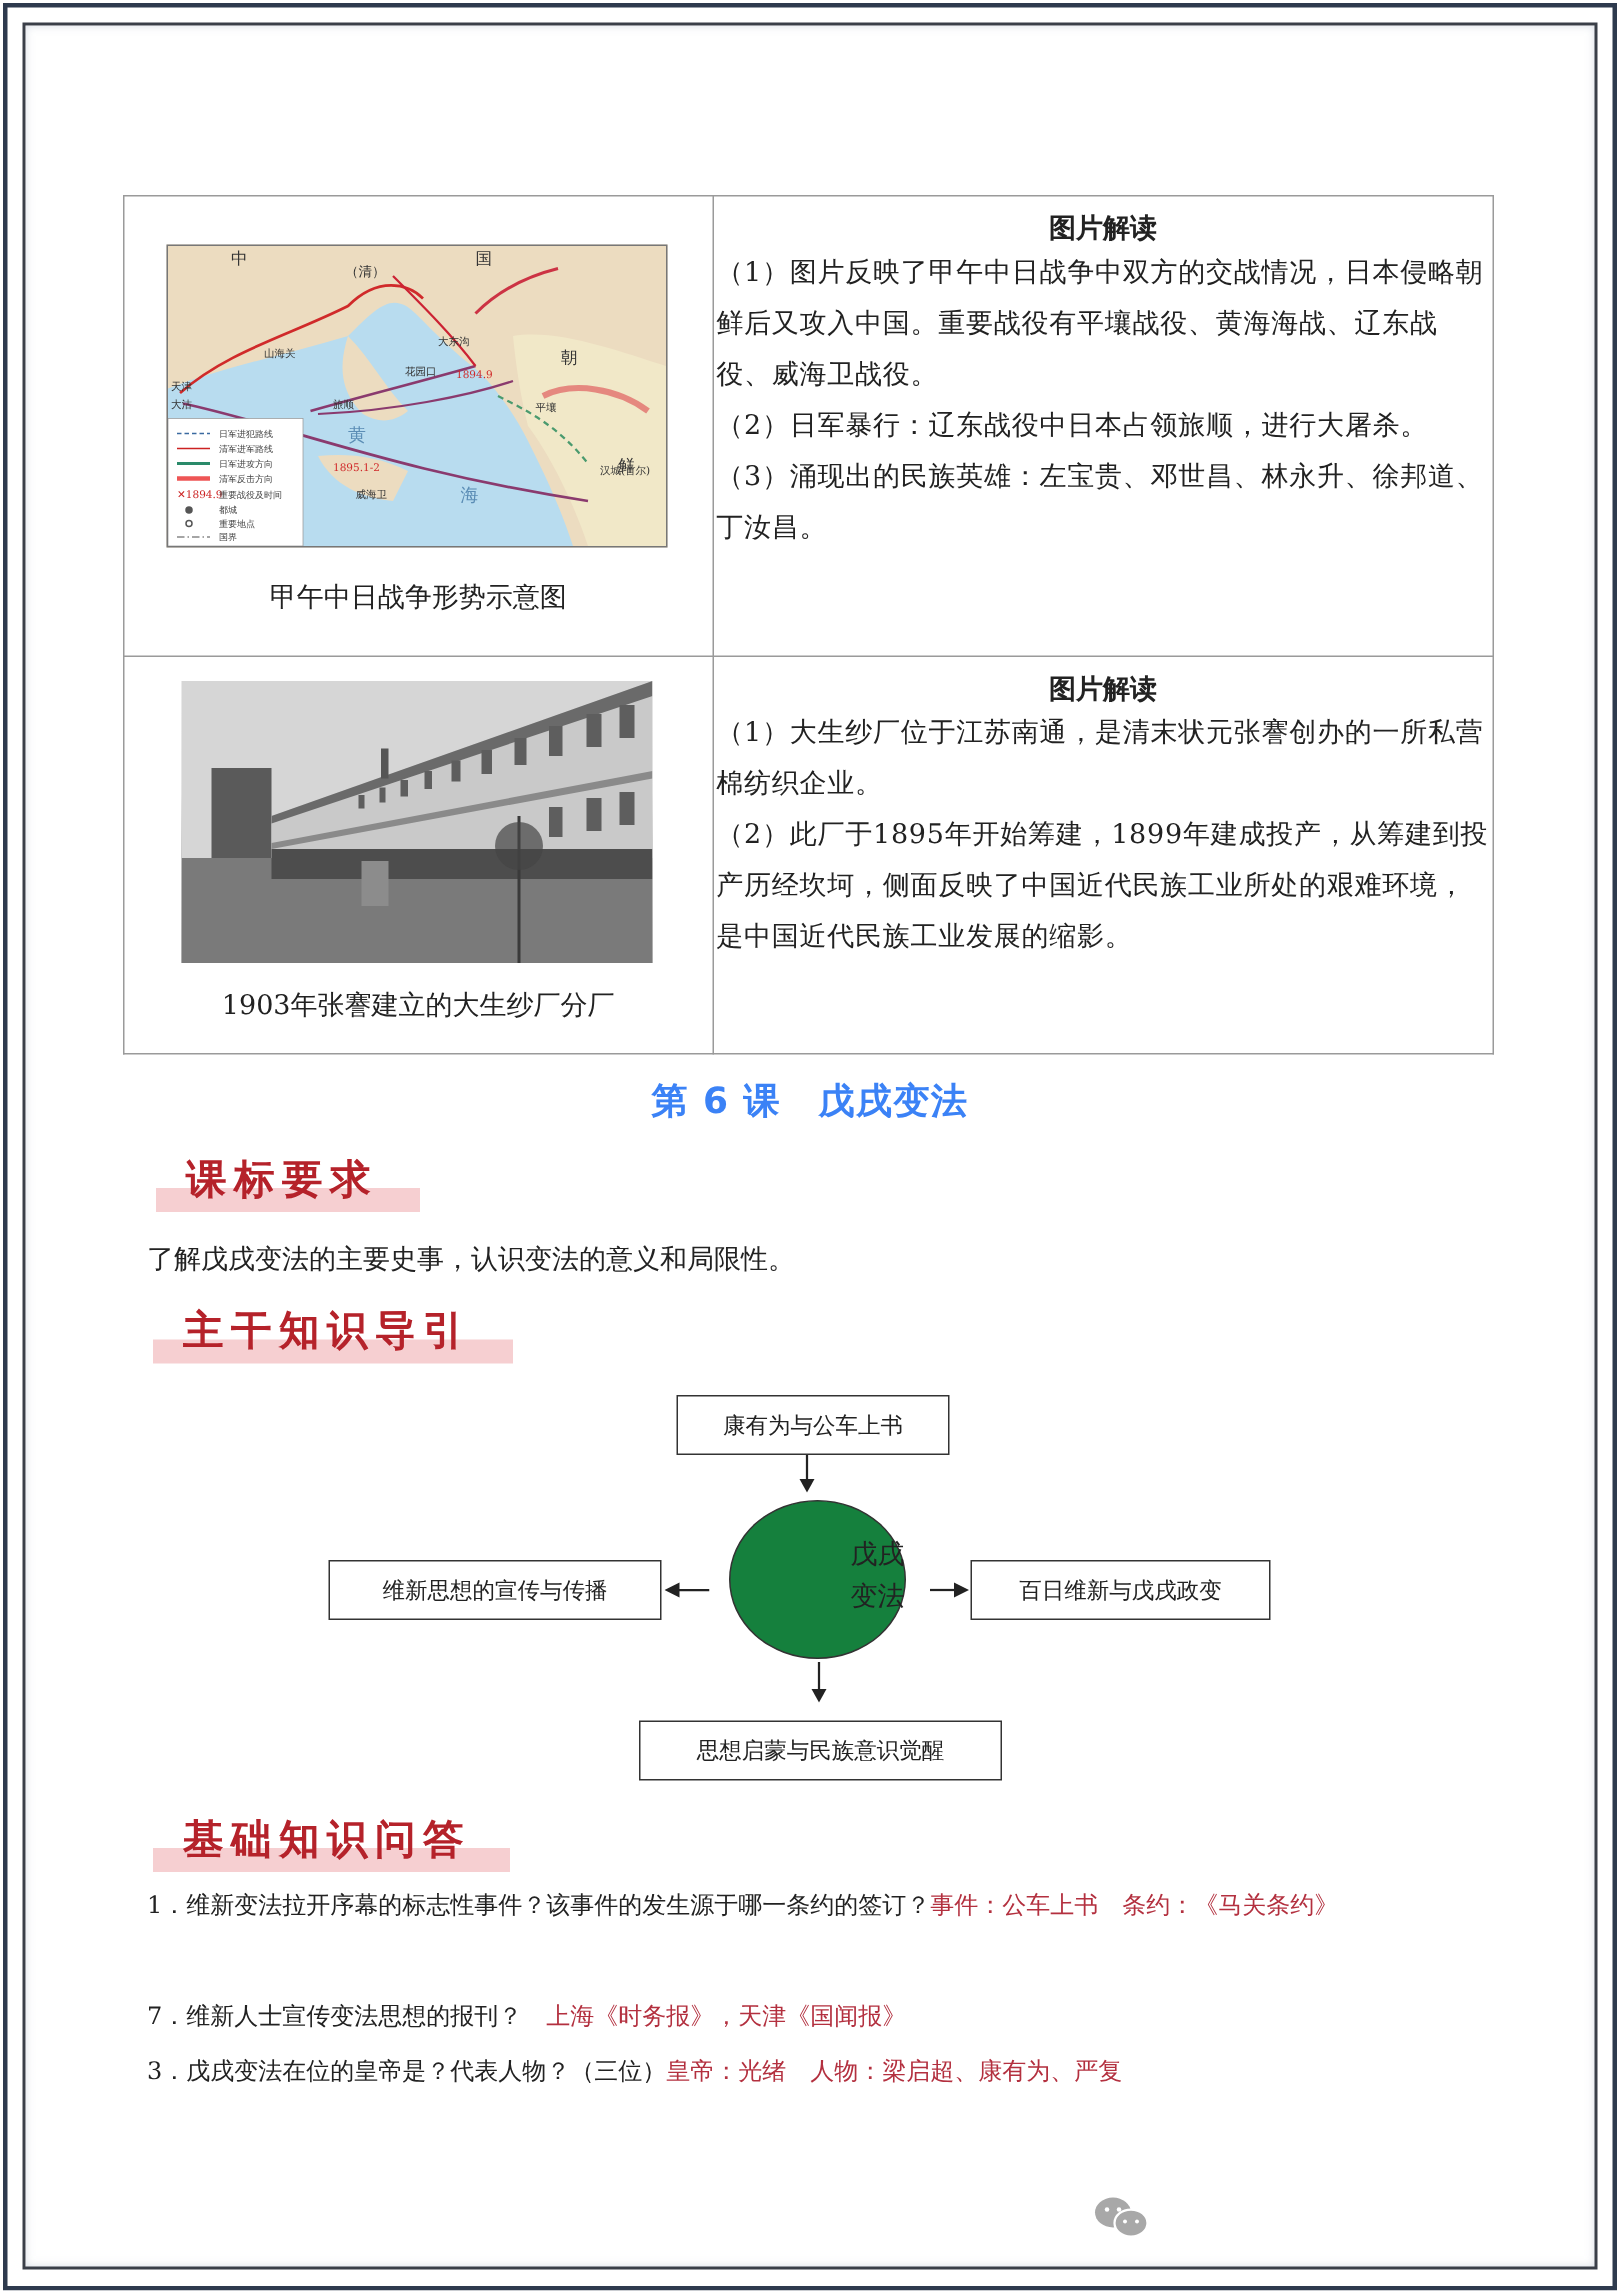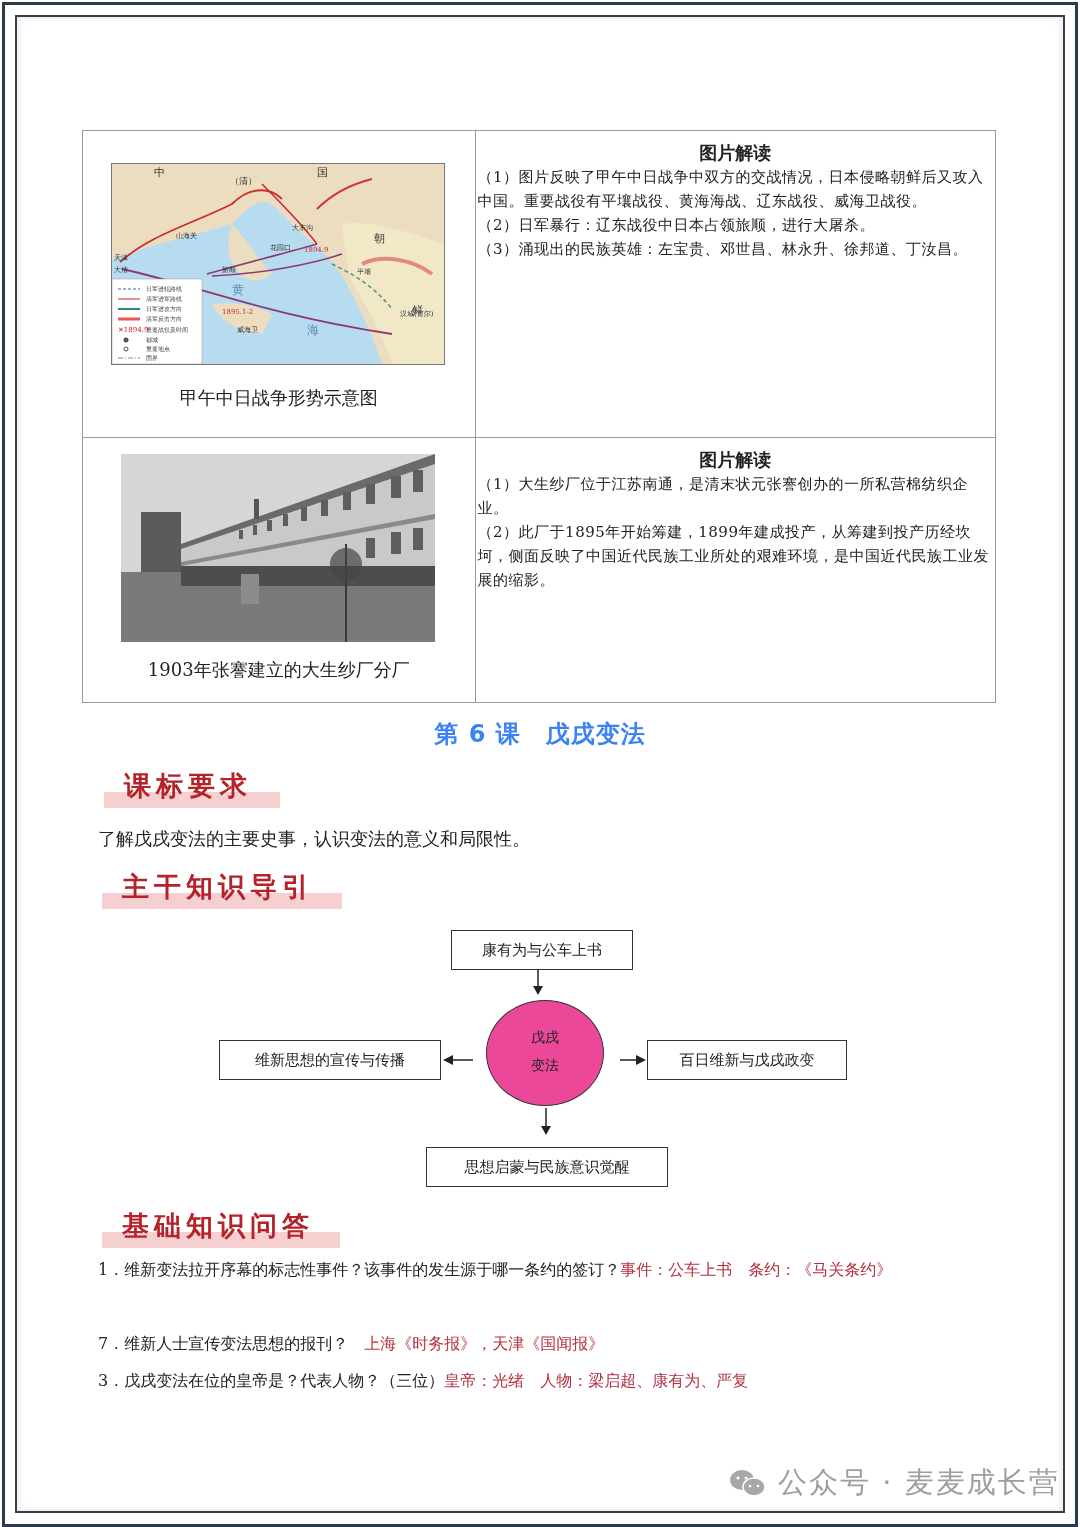--- a/index.html
+++ b/index.html
@@ -36,21 +36,21 @@
     position: absolute; left: 0; width: 100%; text-align: center; font-size: 18px; color: #222;
   }
   .map-caption { top: 255px; }
   .photo-box {
     position: absolute; left: 38px; top: 16px; width: 314px; height: 188px;
     background: linear-gradient(180deg,#dcdcdc 0%,#cfcfcf 40%,#8d8d8d 65%,#6b6b6b 100%);
     overflow: hidden;
   }
   .photo-caption { top: 220px; }
   .desc-title { text-align: center; font-weight: bold; font-size: 18px; margin-top: 10px; line-height: 24px; }
-  .desc-para { font-size: 15px; line-height: 24px; margin: 0; padding: 0 2px; letter-spacing: 0.5px; }
+  .desc-para { font-size: 18px; line-height: 34px; margin: 0; padding: 0 2px; letter-spacing: 0.5px; }
   
   .lesson-title {
     position: absolute; left: 0; width: 1080px; top: 718px; text-align: center;
     font-family: "DejaVu Sans", "Liberation Sans", sans-serif; font-weight: bold;
     font-size: 24px; color: #3b82f6; letter-spacing: 1px;
   }
   .section-head {
     position: absolute; height: 40px;
     font-family: "DejaVu Sans", "Liberation Sans", sans-serif; font-weight: bold;
     font-size: 27px; color: #b5222a; letter-spacing: 5px;
@@ -61,22 +61,22 @@
   .section-head .txt { position: relative; padding-left: 20px; }
   .plain-text { position: absolute; font-size: 18px; color: #222; text-align: right; }
   
   .d-box {
     position: absolute; border: 1.5px solid #333; background: #fff;
     font-size: 15px; text-align: center; color: #222;
     font-family: "DejaVu Sans", "Liberation Sans", sans-serif;
   }
   .d-circle {
     position: absolute; left: 486px; top: 1000px; width: 116px; height: 104px;
-    border: 1.5px solid #333; border-radius: 50%; background: #ec4899;
-    font-size: 14px; text-align: center; line-height: 28px;
+    border: 1.5px solid #333; border-radius: 50%; background: #15803d;
+    font-size: 18px; text-align: right; line-height: 28px;
     font-family: "DejaVu Sans", "Liberation Sans", sans-serif;
   }
   .d-circle .inner { position: absolute; left: 0; right: 0; top: 22px; }
   .arrow { position: absolute; }
   
   .qa { position: absolute; left: 98px; width: 900px; font-size: 16px; line-height: 37px; color: #222; }
   .ans { color: #b3303f; }
   .watermark {
     position: absolute; left: 728px; top: 1463px; font-size: 29px; color: #9e9e9e;
     font-family: "DejaVu Sans", "Liberation Sans", sans-serif; letter-spacing: 2px;
@@ -258,14 +258,13 @@
   <span class="wechat-icon">
     <svg width="40" height="30" viewBox="0 0 40 30">
         <ellipse cx="14" cy="12" rx="12" ry="10" fill="#a8a8a8"></ellipse>
         <ellipse cx="26" cy="19" rx="11" ry="9" fill="#a8a8a8" stroke="#fff" stroke-width="1.5"></ellipse>
         <circle cx="10" cy="10" r="1.5" fill="#fff"></circle>
         <circle cx="18" cy="10" r="1.5" fill="#fff"></circle>
         <circle cx="22" cy="18" r="1.3" fill="#fff"></circle>
         <circle cx="30" cy="18" r="1.3" fill="#fff"></circle>
       </svg>
   </span>
-  <span>公众号 · 麦麦成长营</span>
 </div>
 
 </body></html>

